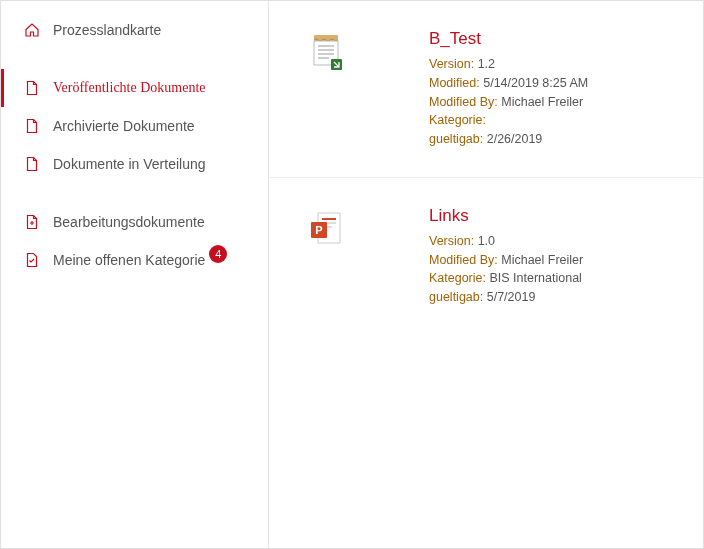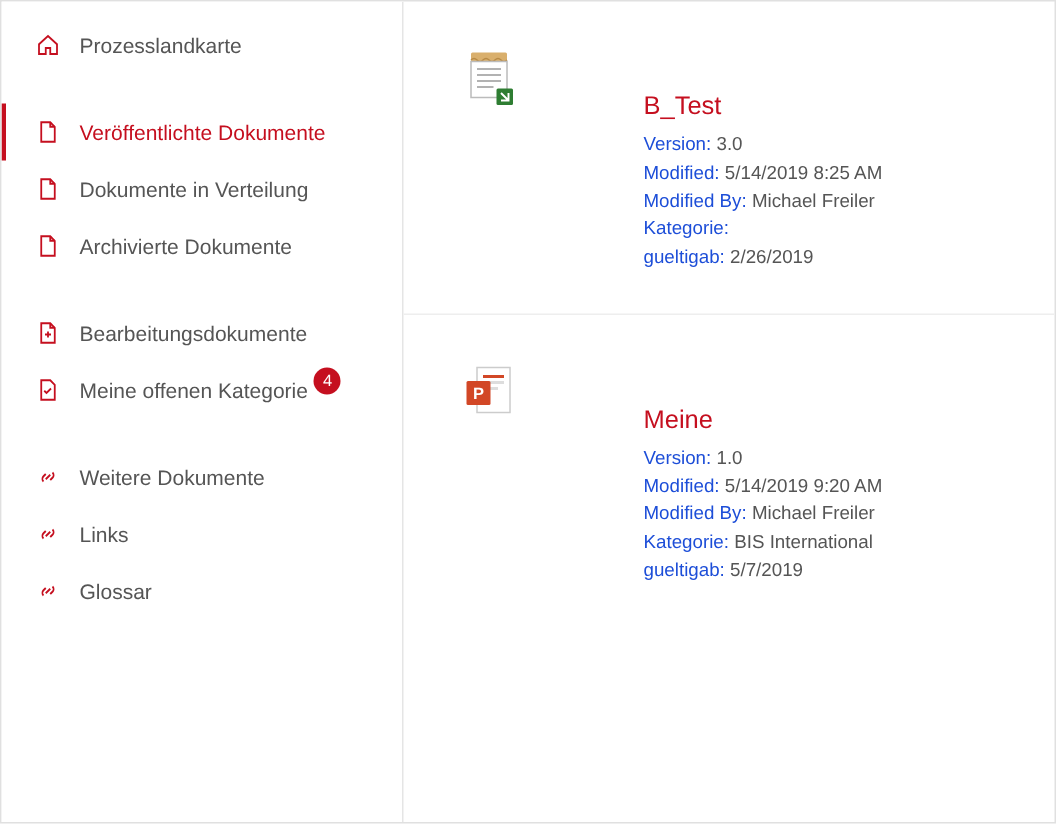--- a/index.html
+++ b/index.html
@@ -27,20 +27,21 @@
     height: 38px;
     padding-left: 22px;
     cursor: pointer;
     color: #555;
     position: relative;
   }
   .nav-item.active {
     color: #c50f1f;
     border-left: 3px solid #c50f1f;
     padding-left: 19px;
+    font-family: Liberation Serif, serif;
   }
   .nav-icon {
     width: 18px;
     height: 18px;
     margin-right: 12px;
     display: flex;
     align-items: center;
     justify-content: center;
     flex-shrink: 0;
   }
@@ -74,28 +75,27 @@
     width: 40px;
     margin-right: 80px;
     padding-top: 4px;
   }
   .doc-title {
     color: #c50f1f;
     font-size: 17px;
     font-weight: 400;
     margin-bottom: 6px;
     cursor: pointer;
-    margin-top: 32px;
   }
   .doc-meta {
     font-size: 12.5px;
     color: #555;
     line-height: 1.5;
   }
-  .meta-label { color: #1d4ed8; }
+  .meta-label { color: #a16207; }
 </style>
 </head>
 <body>
 
 <div class="layout">
   <nav class="sidebar">
       <div class="nav-group">
         <div class="nav-item">
           <span class="nav-icon">
             <svg width="16" height="16" viewBox="0 0 16 16">
@@ -115,30 +115,30 @@
           </span>
           <span class="nav-label">Veröffentlichte Dokumente</span>
         </div>
         <div class="nav-item">
           <span class="nav-icon">
             <svg width="16" height="16" viewBox="0 0 16 16">
               <path fill="none" stroke="#c50f1f" stroke-width="1.2" d="M3.5 1.5h6l3 3v10h-9z"></path>
               <path fill="none" stroke="#c50f1f" stroke-width="1.2" d="M9.5 1.5v3h3"></path>
             </svg>
           </span>
+          <span class="nav-label">Archivierte Dokumente</span>
+        </div>
+        <div class="nav-item">
+          <span class="nav-icon">
+            <svg width="16" height="16" viewBox="0 0 16 16">
+              <path fill="none" stroke="#c50f1f" stroke-width="1.2" d="M3.5 1.5h6l3 3v10h-9z"></path>
+              <path fill="none" stroke="#c50f1f" stroke-width="1.2" d="M9.5 1.5v3h3"></path>
+            </svg>
+          </span>
           <span class="nav-label">Dokumente in Verteilung</span>
-        </div>
-        <div class="nav-item">
-          <span class="nav-icon">
-            <svg width="16" height="16" viewBox="0 0 16 16">
-              <path fill="none" stroke="#c50f1f" stroke-width="1.2" d="M3.5 1.5h6l3 3v10h-9z"></path>
-              <path fill="none" stroke="#c50f1f" stroke-width="1.2" d="M9.5 1.5v3h3"></path>
-            </svg>
-          </span>
-          <span class="nav-label">Archivierte Dokumente</span>
         </div>
       </div>
       <div class="nav-group">
         <div class="nav-item">
           <span class="nav-icon">
             <svg width="16" height="16" viewBox="0 0 16 16">
               <path fill="none" stroke="#c50f1f" stroke-width="1.2" d="M3.5 1.5h6l3 3v10h-9z"></path>
               <path fill="none" stroke="#c50f1f" stroke-width="1.2" d="M9.5 1.5v3h3"></path>
               <path stroke="#c50f1f" stroke-width="1.2" d="M6 9h4M8 7v4"></path>
             </svg>
@@ -147,87 +147,60 @@
         </div>
         <div class="nav-item">
           <span class="nav-icon">
             <svg width="16" height="16" viewBox="0 0 16 16">
               <path fill="none" stroke="#c50f1f" stroke-width="1.2" d="M3.5 1.5h6l3 3v10h-9z"></path>
               <path fill="none" stroke="#c50f1f" stroke-width="1.2" d="M5.5 8.5l1.5 1.5 3-3"></path>
             </svg>
           </span>
           <span class="nav-label">Meine offenen Kategorie</span>
           <span class="badge">4</span>
-        </div>
-      </div>
-      <div class="nav-group">
-        <div class="nav-item">
-          <span class="nav-icon">
-            <svg width="16" height="16" viewBox="0 0 16 16">
-              <path fill="none" stroke="#c50f1f" stroke-width="1.2" d="M6.5 9.5l3-3M5 11a2.5 2.5 0 010-3.5L6.5 6M11 5a2.5 2.5 0 010 3.5L9.5 10"></path>
-            </svg>
-          </span>
-          <span class="nav-label">Weitere Dokumente</span>
-        </div>
-        <div class="nav-item">
-          <span class="nav-icon">
-            <svg width="16" height="16" viewBox="0 0 16 16">
-              <path fill="none" stroke="#c50f1f" stroke-width="1.2" d="M6.5 9.5l3-3M5 11a2.5 2.5 0 010-3.5L6.5 6M11 5a2.5 2.5 0 010 3.5L9.5 10"></path>
-            </svg>
-          </span>
-          <span class="nav-label">Links</span>
-        </div>
-        <div class="nav-item">
-          <span class="nav-icon">
-            <svg width="16" height="16" viewBox="0 0 16 16">
-              <path fill="none" stroke="#c50f1f" stroke-width="1.2" d="M6.5 9.5l3-3M5 11a2.5 2.5 0 010-3.5L6.5 6M11 5a2.5 2.5 0 010 3.5L9.5 10"></path>
-            </svg>
-          </span>
-          <span class="nav-label">Glossar</span>
         </div>
       </div>
     </nav>
   <main class="main">
       <div class="doc-item">
         <div class="doc-icon"><svg width="34" height="40" viewBox="0 0 34 40">
             <rect x="5" y="2" width="24" height="6" fill="#d9af6c" rx="1"></rect>
             <path d="M5 7 Q7 5 9 7 T13 7 T17 7 T21 7 T25 7 T29 7" stroke="#b88a45" fill="none" stroke-width="1"></path>
             <rect x="5" y="8" width="24" height="24" fill="#fff" stroke="#bbb" stroke-width="1"></rect>
             <line x1="9" y1="13" x2="25" y2="13" stroke="#999" stroke-width="1"></line>
             <line x1="9" y1="17" x2="25" y2="17" stroke="#999" stroke-width="1"></line>
             <line x1="9" y1="21" x2="25" y2="21" stroke="#999" stroke-width="1"></line>
             <line x1="9" y1="25" x2="20" y2="25" stroke="#999" stroke-width="1"></line>
             <rect x="22" y="26" width="11" height="11" fill="#2e7d32" rx="1"></rect>
             <path d="M25 29 l5 5 M30 29 v5 h-5" stroke="#fff" stroke-width="1.3" fill="none"></path>
           </svg></div>
         <div class="doc-info">
           <div class="doc-title">B_Test</div>
           <div class="doc-meta">
-            <div><span class="meta-label">Version:</span> <span>3.0</span></div>
+            <div><span class="meta-label">Version:</span> <span>1.2</span></div>
             <div><span class="meta-label">Modified:</span> <span>5/14/2019 8:25 AM</span></div>
             <div><span class="meta-label">Modified By:</span> <span>Michael Freiler</span></div>
             <div><span class="meta-label">Kategorie:</span> <span></span></div>
             <div><span class="meta-label">gueltigab:</span> <span>2/26/2019</span></div>
           </div>
         </div>
       </div>
       <div class="doc-item">
         <div class="doc-icon"><svg width="34" height="40" viewBox="0 0 34 40">
             <rect x="9" y="3" width="22" height="30" fill="#fff" stroke="#ccc"></rect>
             <rect x="13" y="8" width="14" height="2" fill="#d24726"></rect>
             <rect x="13" y="12" width="14" height="2" fill="#ddd"></rect>
             <rect x="13" y="16" width="10" height="2" fill="#ddd"></rect>
             <rect x="2" y="12" width="16" height="16" fill="#d24726" rx="1"></rect>
             <text x="10" y="24" font-size="11" fill="#fff" text-anchor="middle" font-weight="bold" font-family="Arial">P</text>
           </svg></div>
         <div class="doc-info">
-          <div class="doc-title">Meine</div>
+          <div class="doc-title">Links</div>
           <div class="doc-meta">
             <div><span class="meta-label">Version:</span> <span>1.0</span></div>
-            <div><span class="meta-label">Modified:</span> <span>5/14/2019 9:20 AM</span></div>
             <div><span class="meta-label">Modified By:</span> <span>Michael Freiler</span></div>
             <div><span class="meta-label">Kategorie:</span> <span>BIS International</span></div>
             <div><span class="meta-label">gueltigab:</span> <span>5/7/2019</span></div>
           </div>
         </div>
       </div>
     </main>
 </div>
 
 </body></html>

